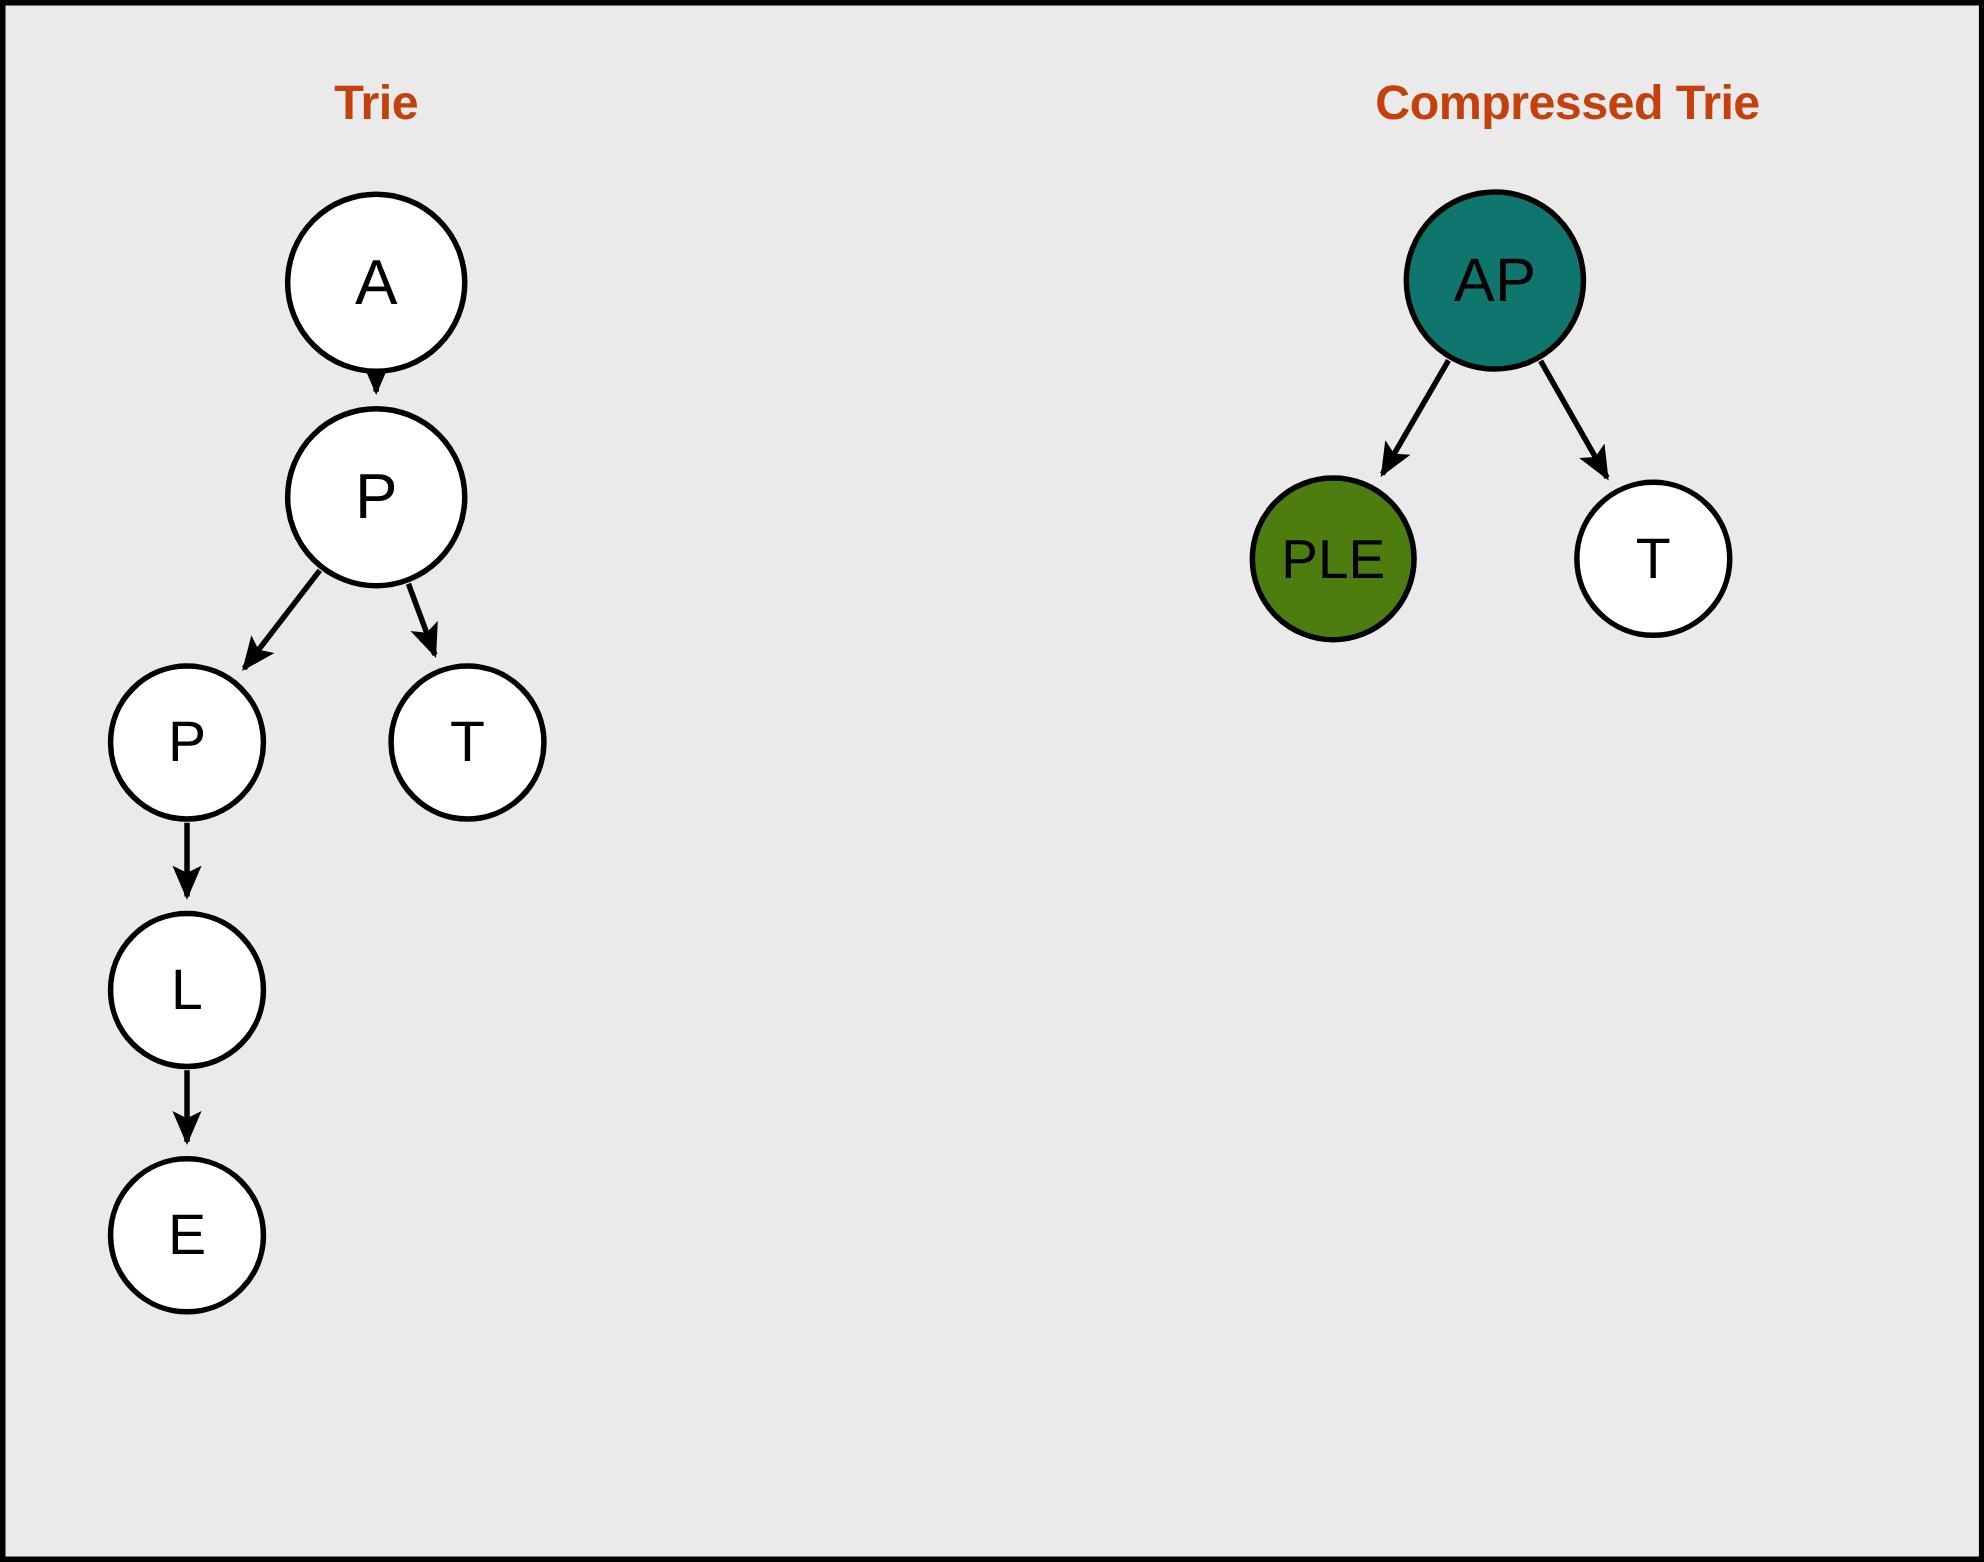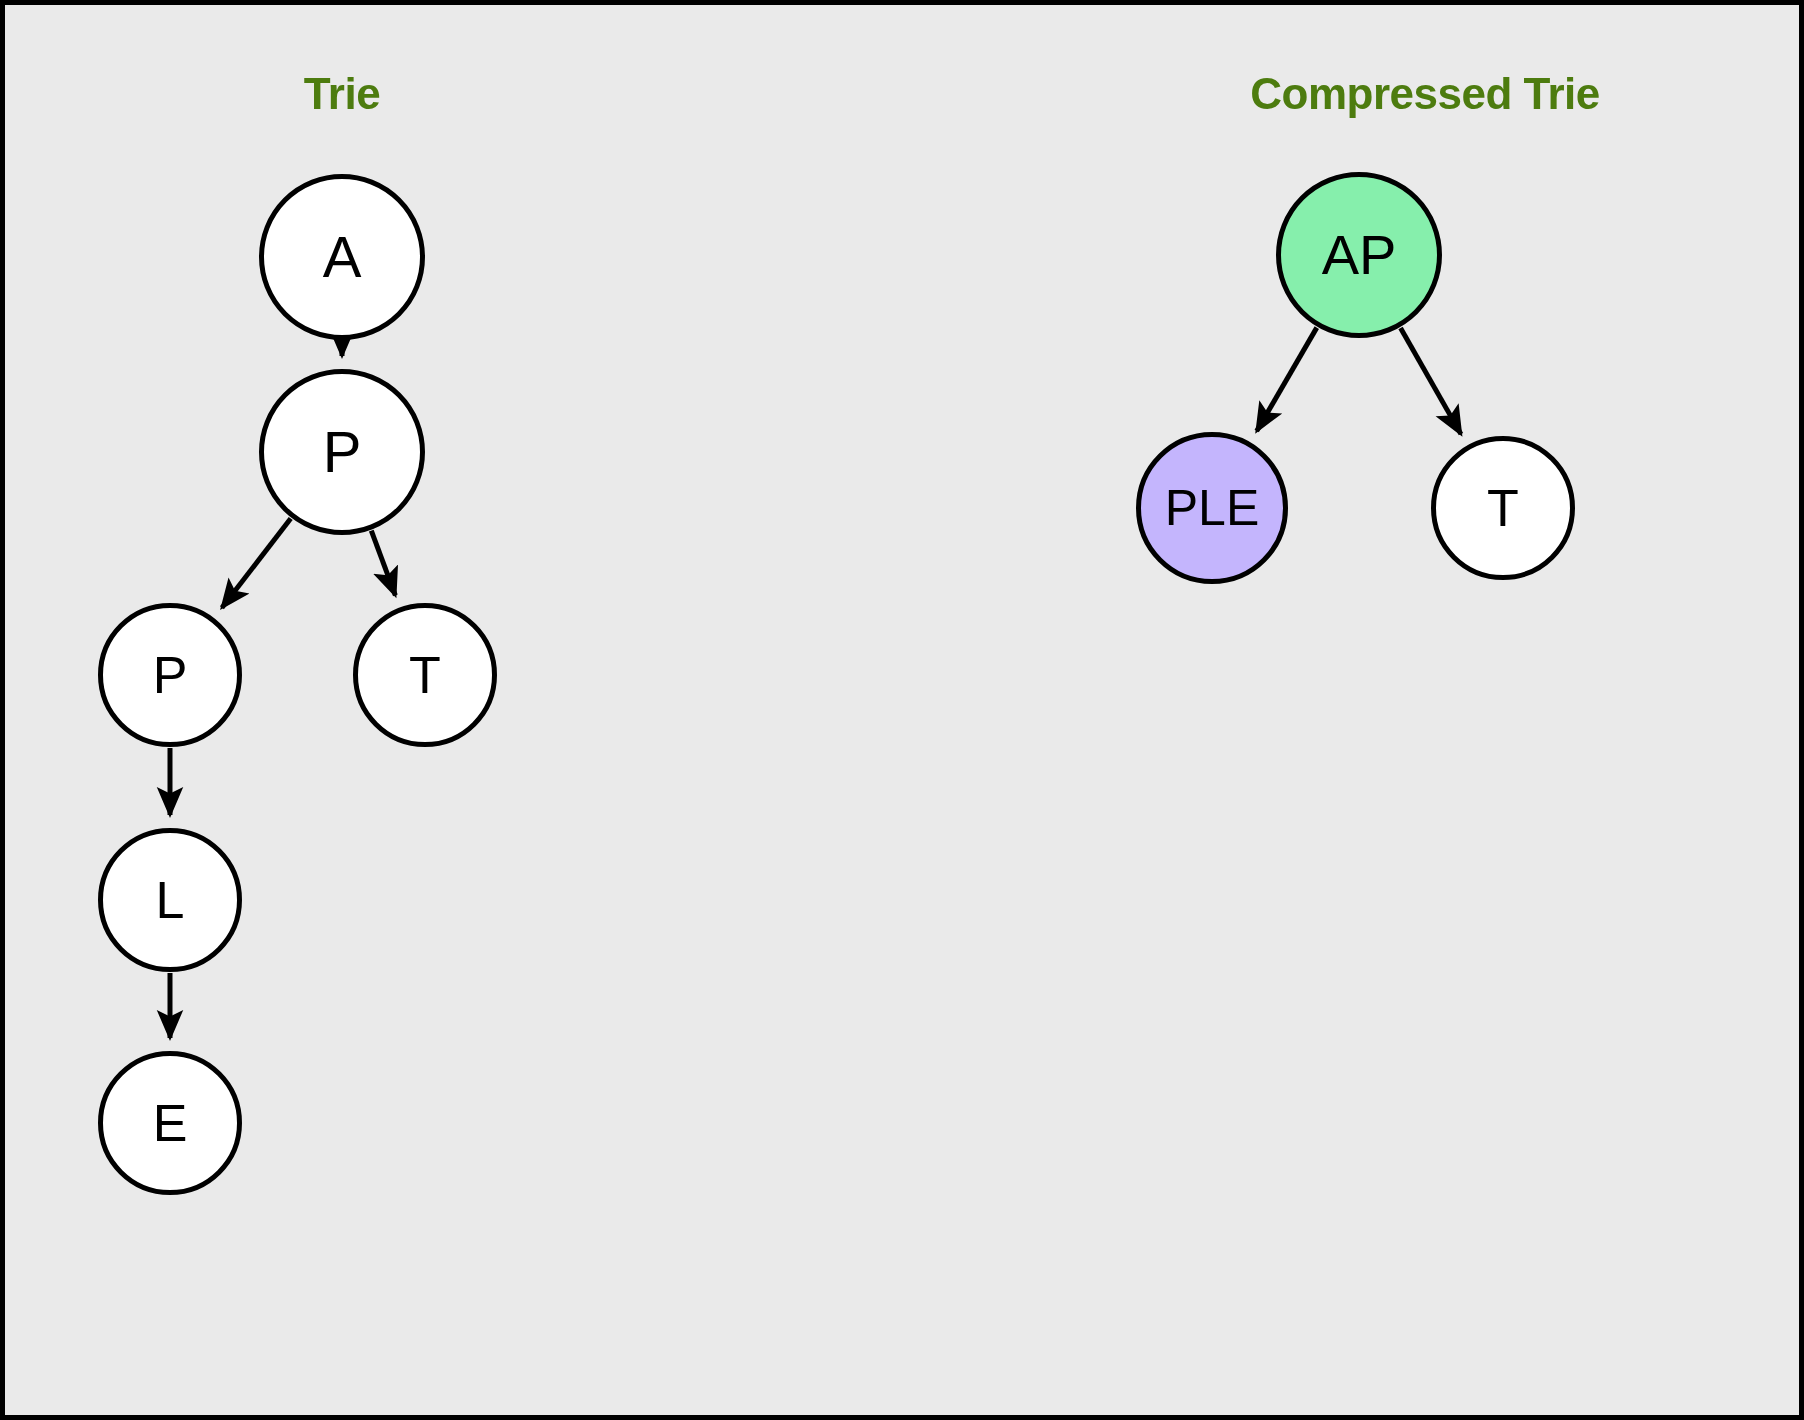--- a/index.html
+++ b/index.html
@@ -15,21 +15,21 @@
     box-sizing: border-box;
     border: 5px solid #000000;
     overflow: hidden;
     font-family: "Liberation Sans", sans-serif;
   }
   .panel-title {
     position: absolute;
     font-family: "Liberation Sans", sans-serif;
     font-weight: bold;
     font-size: 44px;
-    color: #4d7c0f;
+    color: #c2410c;
     white-space: nowrap;
     transform: translateX(-50%);
     letter-spacing: -0.5px;
   }
   svg.edges {
     position: absolute;
     left: 0;
     top: 0;
     width: 1804px;
     height: 1420px;
@@ -86,24 +86,24 @@
       </div>
       <div class="node" style="left: 420px; top: 670px; width: 144px; height: 144px; border-color: rgb(0, 0, 0); background: rgb(255, 255, 255);">
         <span class="node-label" style="font-size: 52px; color: rgb(0, 0, 0);">T</span>
       </div>
       <div class="node" style="left: 165px; top: 895px; width: 144px; height: 144px; border-color: rgb(0, 0, 0); background: rgb(255, 255, 255);">
         <span class="node-label" style="font-size: 52px; color: rgb(0, 0, 0);">L</span>
       </div>
       <div class="node" style="left: 165px; top: 1118px; width: 144px; height: 144px; border-color: rgb(0, 0, 0); background: rgb(255, 255, 255);">
         <span class="node-label" style="font-size: 52px; color: rgb(0, 0, 0);">E</span>
       </div>
-      <div class="node" style="left: 1354px; top: 250px; width: 166px; height: 166px; border-color: rgb(0, 0, 0); background: #86efac; text-align: right;">
+      <div class="node" style="left: 1354px; top: 250px; width: 166px; height: 166px; border-color: rgb(0, 0, 0); background: #0f766e; text-align: right;">
         <span class="node-label" style="font-size: 56px; color: rgb(0, 0, 0);">AP</span>
       </div>
-      <div class="node" style="left: 1207px; top: 503px; width: 152px; height: 152px; border-color: rgb(0, 0, 0); background: #c4b5fd;">
+      <div class="node" style="left: 1207px; top: 503px; width: 152px; height: 152px; border-color: rgb(0, 0, 0); background: #4d7c0f;">
         <span class="node-label" style="font-size: 50px; color: rgb(0, 0, 0);">PLE</span>
       </div>
       <div class="node" style="left: 1498px; top: 503px; width: 144px; height: 144px; border-color: rgb(0, 0, 0); background: rgb(255, 255, 255);">
         <span class="node-label" style="font-size: 52px; color: rgb(0, 0, 0);">T</span>
       </div>
     </div>
   <div id="title-layer">
       <div class="panel-title" style="left: 337px; top: 64px;">Trie</div>
       <div class="panel-title" style="left: 1380px; top: 64px; margin-left: 40px;">Compressed Trie</div>
     </div>

